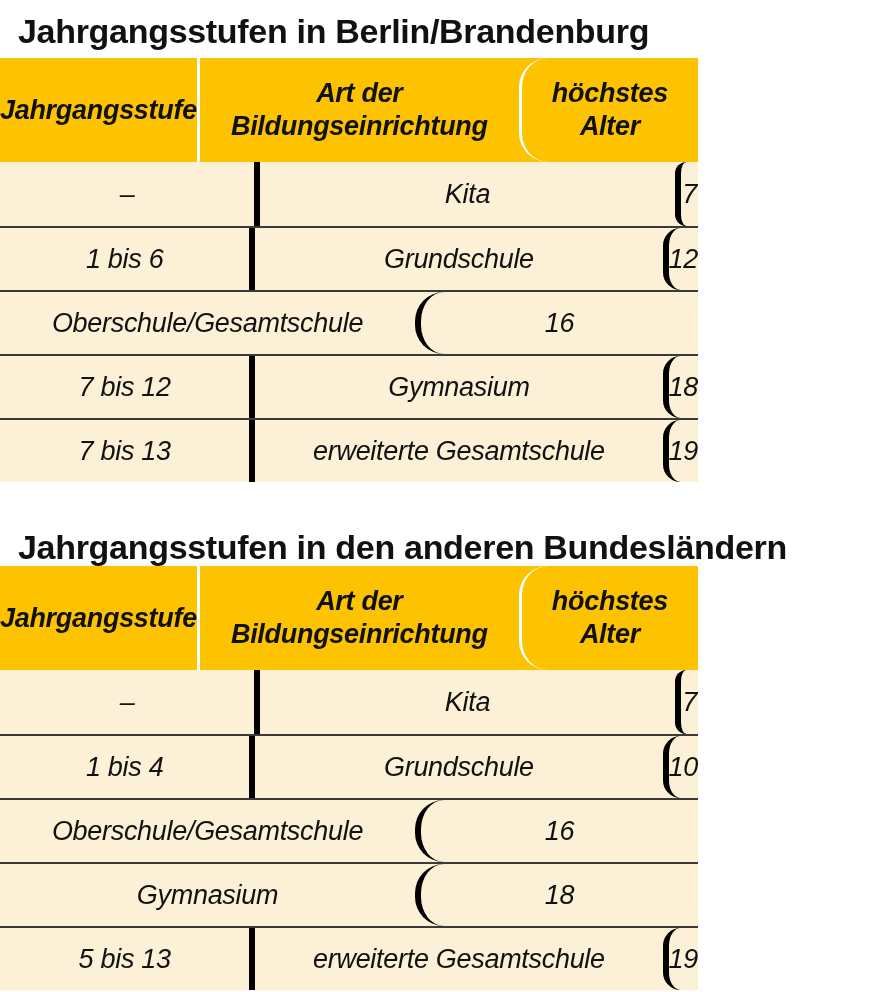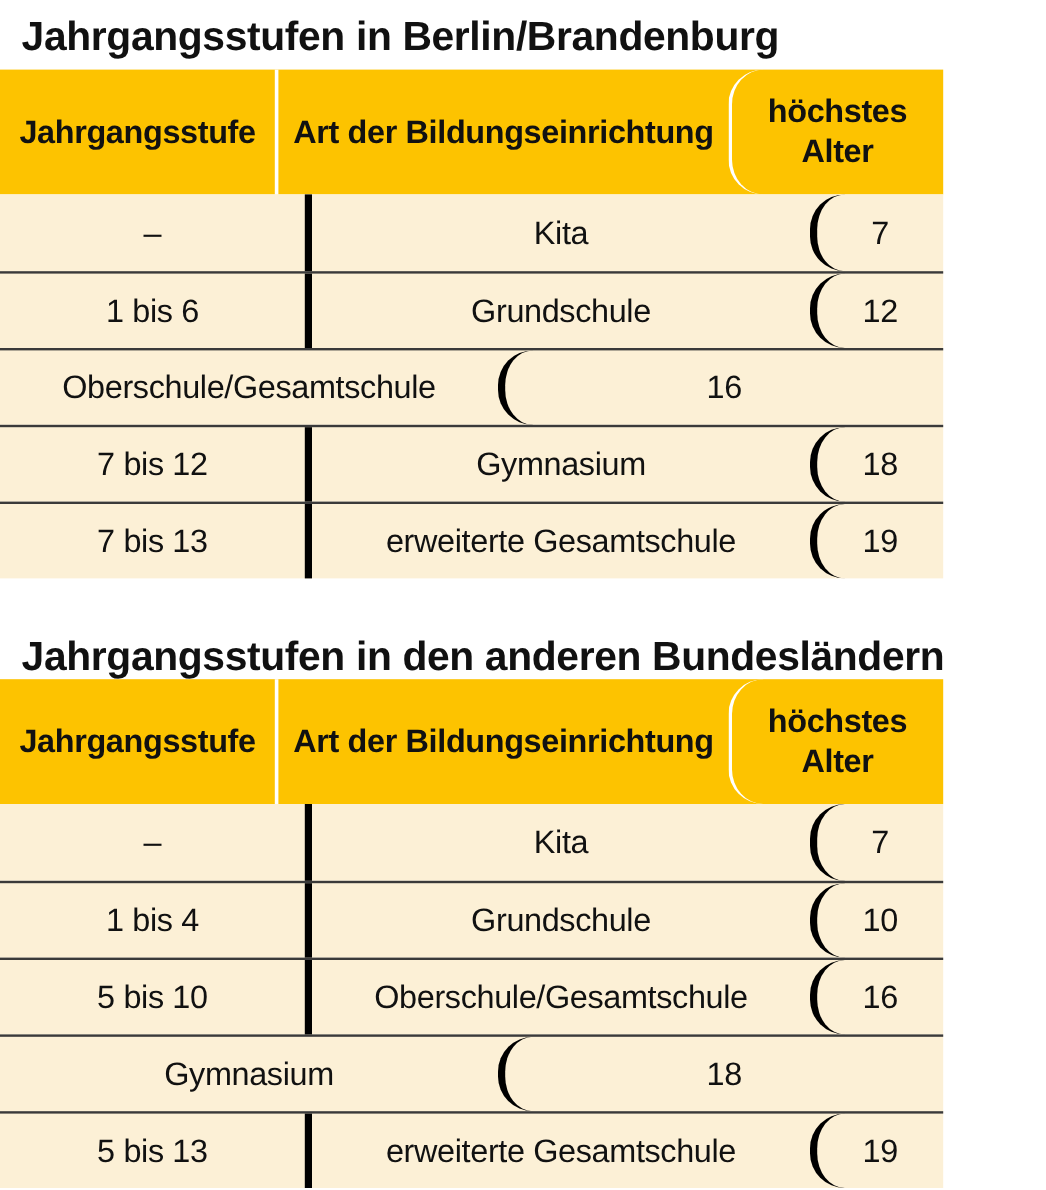--- a/index.html
+++ b/index.html
@@ -1,18 +1,18 @@
 <!DOCTYPE html>
 <html><head>
 <meta charset="utf-8">
 <style>
   html,body{margin:0;padding:0;background:#ffffff;}
   body{width:872px;height:992px;position:relative;overflow:hidden;font-family:"Liberation Sans",sans-serif;color:#111;}
   .title{position:absolute;left:18px;font-weight:bold;font-size:34px;letter-spacing:-0.3px;color:#111;white-space:nowrap;}
-  .tbl{position:absolute;left:0;width:786px;}
+  .tbl{position:absolute;left:0;width:698px;font-style:italic;}
   .hdr{display:flex;height:104px;background:#fdc300;}
   .hdr .c{display:flex;align-items:center;justify-content:center;text-align:center;font-weight:bold;font-size:27px;line-height:33px;color:#111;letter-spacing:-0.3px;}
   .hdr .c + .c{border-left:3px solid #ffffff;}
   .row{display:flex;height:62px;background:#fcf0d6;border-top:2px solid #3a3a3a;}
   .row.first{border-top:none;height:64px;}
   .row .c{display:flex;align-items:center;justify-content:center;font-size:27px;color:#111;letter-spacing:-0.3px;}
   .row .c + .c{border-left:6px solid #000000;}
   .c1{width:254px;}
   .c2{width:415px;}
   .c3{flex:1;border-radius:29px;}
@@ -68,21 +68,20 @@
     <div class="c c1">–</div>
     <div class="c c2">Kita</div>
     <div class="c c3">7</div>
   </div>
   <div class="row">
     <div class="c c1">1 bis 4</div>
     <div class="c c2">Grundschule</div>
     <div class="c c3">10</div>
   </div>
   <div class="row">
-    <div class="c c1">5 bis 10</div>
     <div class="c c2">Oberschule/Gesamtschule</div>
     <div class="c c3">16</div>
   </div>
   <div class="row">
     <div class="c c2">Gymnasium</div>
     <div class="c c3">18</div>
   </div>
   <div class="row">
     <div class="c c1">5 bis 13</div>
     <div class="c c2">erweiterte Gesamtschule</div>

